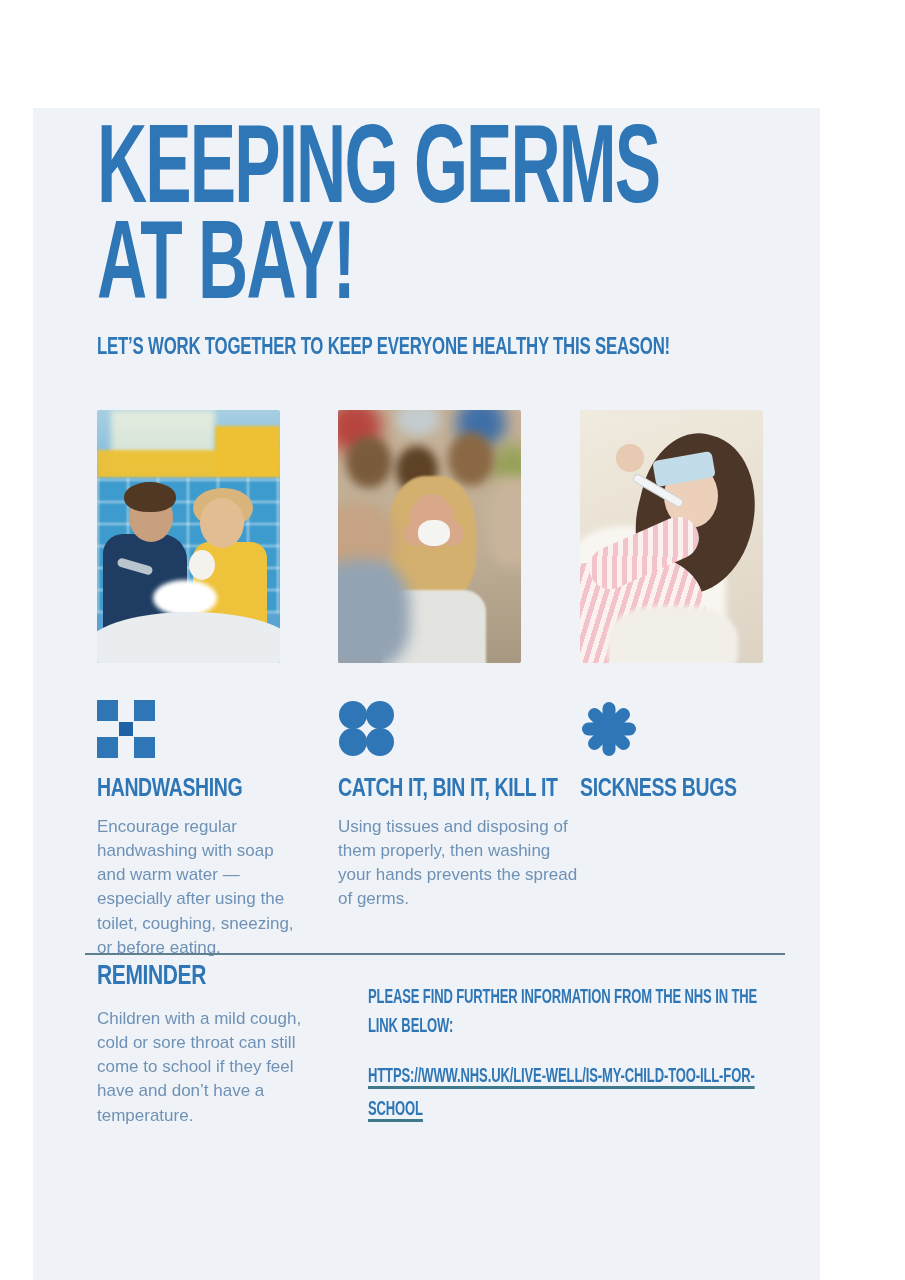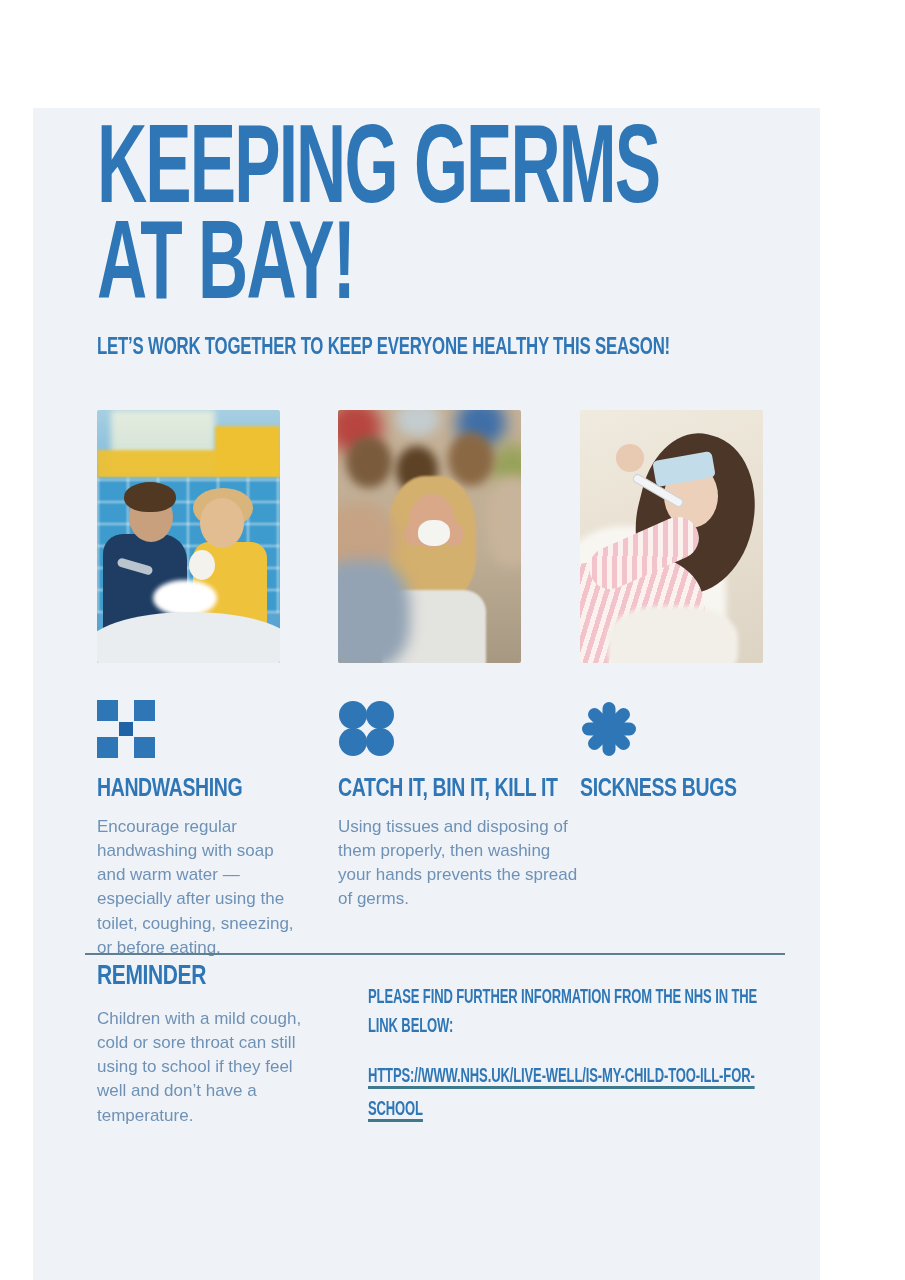--- a/index.html
+++ b/index.html
@@ -249,21 +249,21 @@
           </g>
         </svg>
       </div>
       <h2 class="heading">SICKNESS BUGS</h2>
     </div>
 
     <div class="divider"></div>
 
     <div class="reminder">
       <h2 class="heading">REMINDER</h2>
-      <p class="body">Children with a mild cough, cold or sore throat can still using to school if they feel well and don’t have a temperature.</p>
+      <p class="body">Children with a mild cough, cold or sore throat can still come to school if they feel have and don’t have a temperature.</p>
     </div>
 
     <div class="nhs">
       <p class="nhs-lead">PLEASE FIND FURTHER INFORMATION FROM THE NHS IN THE LINK BELOW:</p>
       <a class="nhs-link">HTTPS://WWW.NHS.UK/LIVE-WELL/IS-MY-CHILD-TOO-ILL-FOR-SCHOOL</a>
     </div>
 
   </div>
 </div>
 

